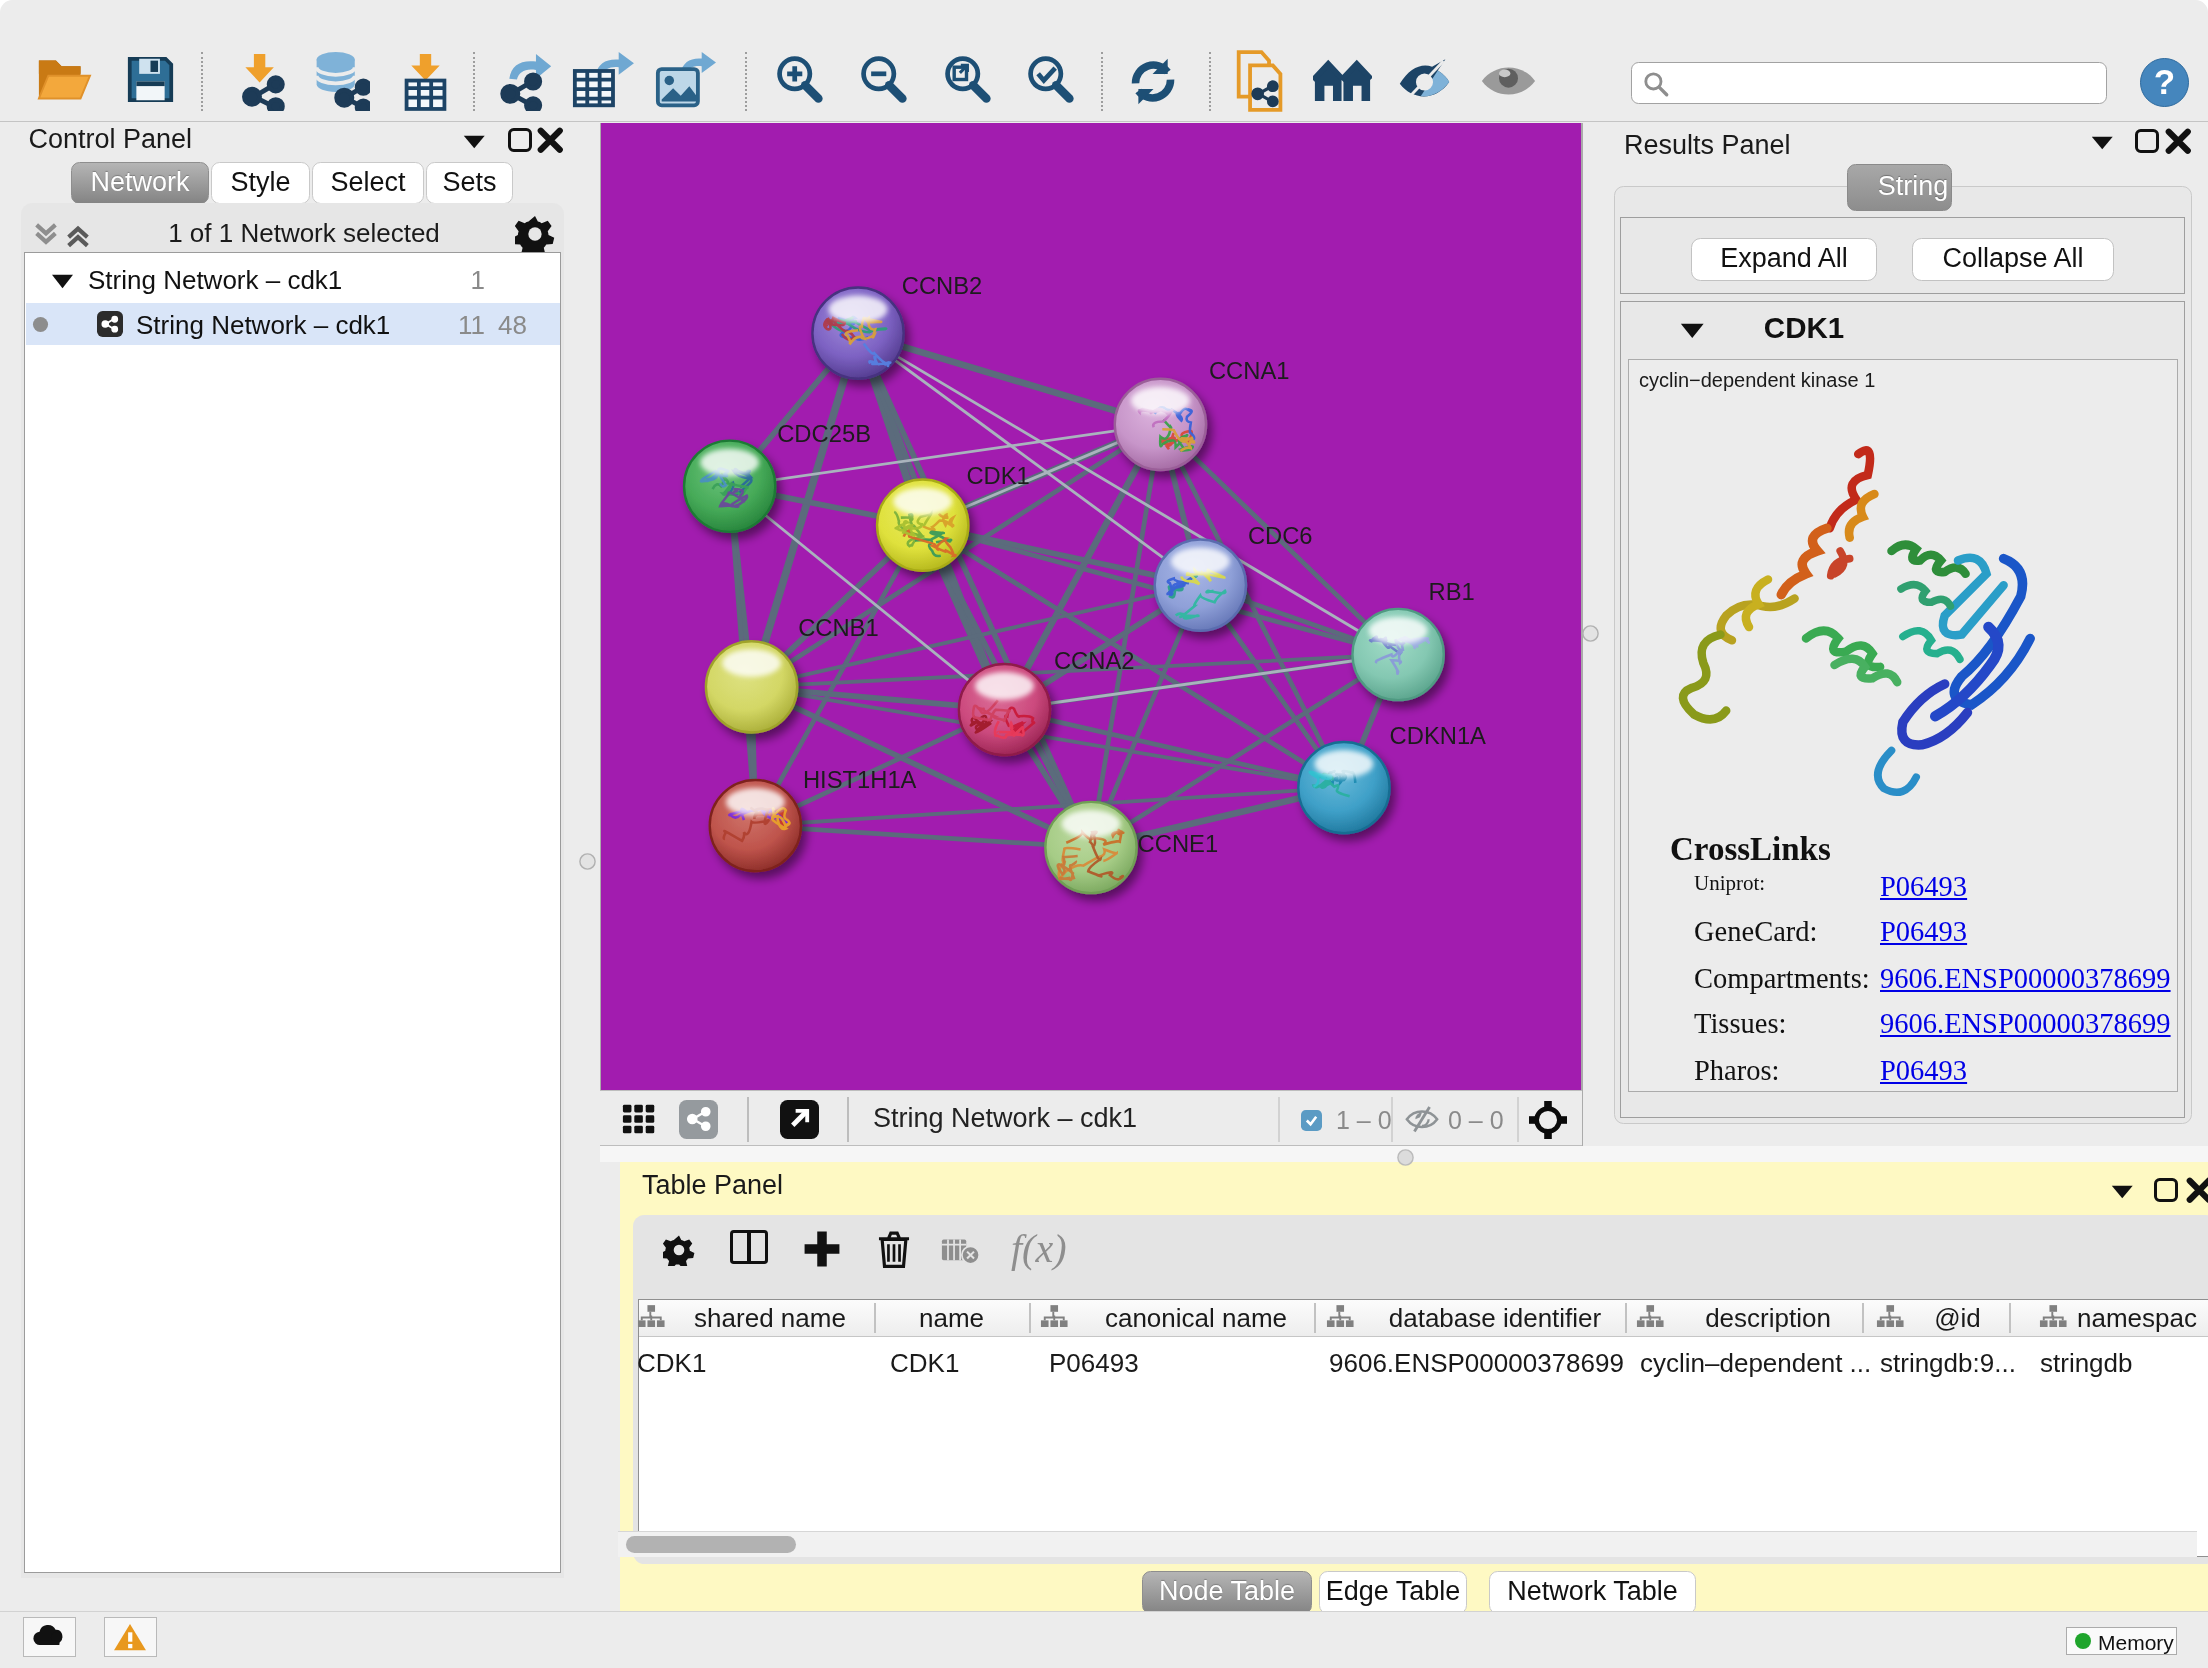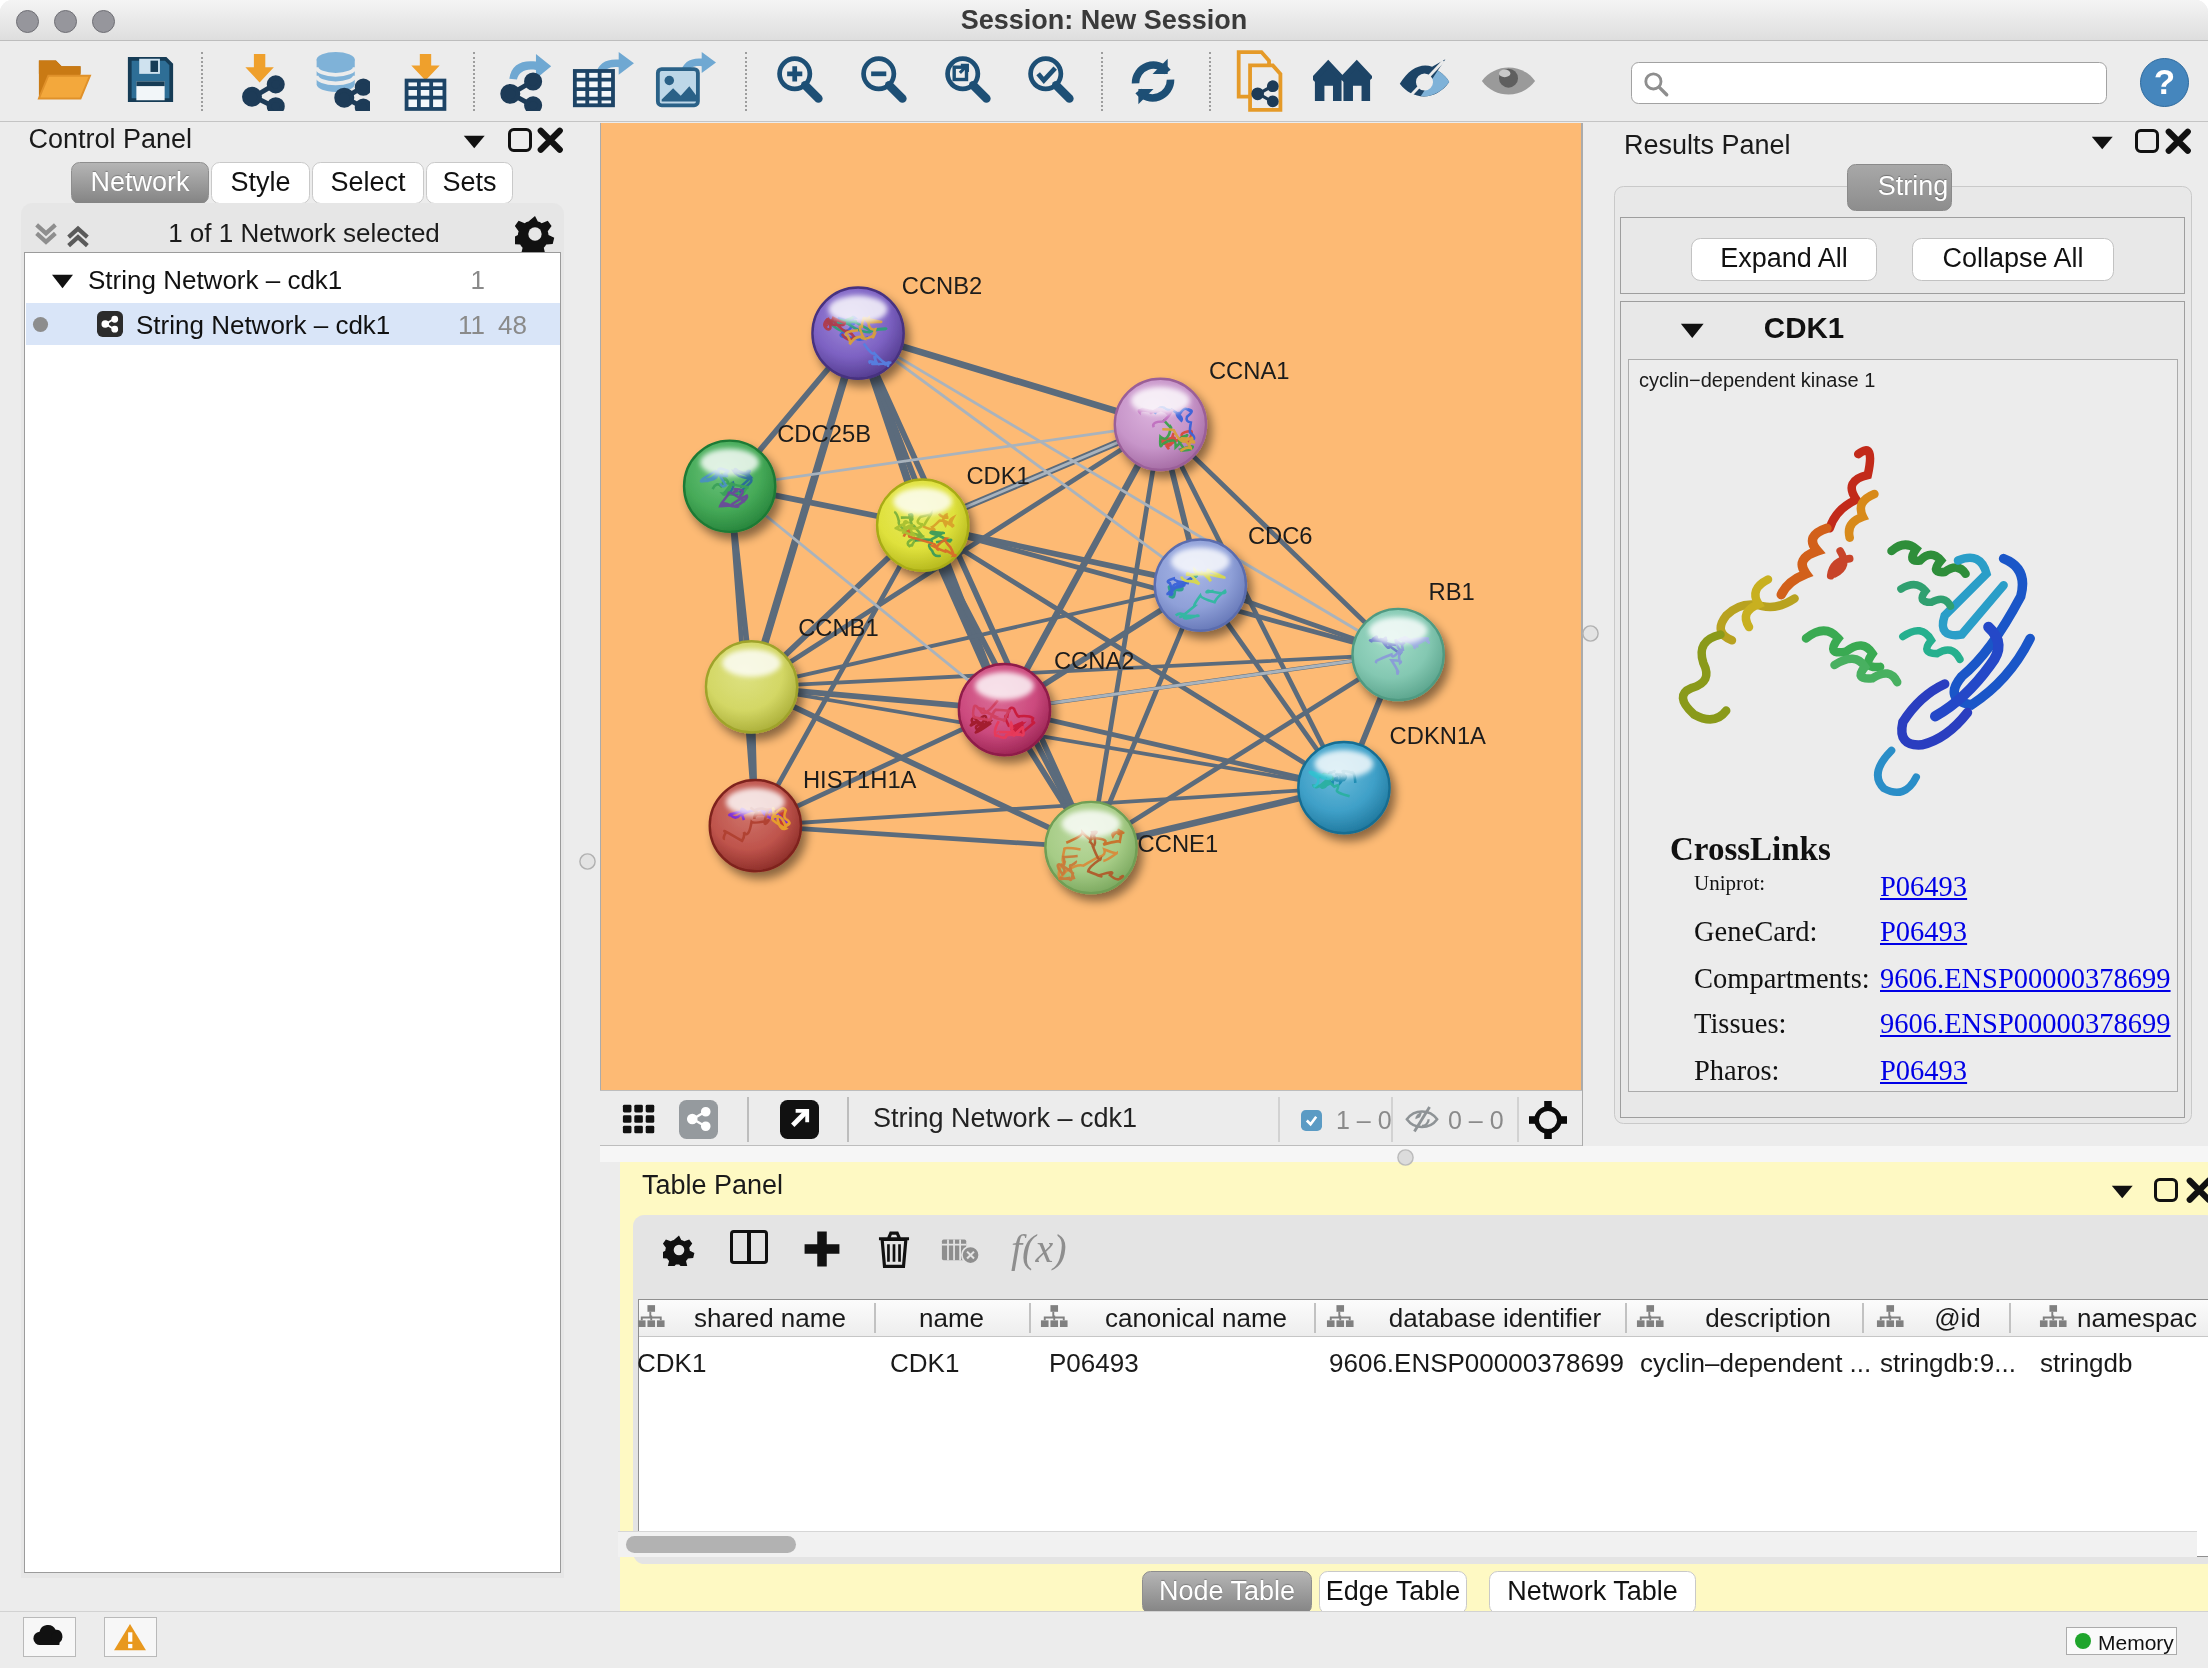--- a/index.html
+++ b/index.html
@@ -15,40 +15,34 @@
   .tsep{position:absolute;top:9.5px;height:59px;width:0;border-left:2.9px dotted #9d9d9d;}
   .ticon{position:absolute;}
   
   .ptitle{font-size:27px;color:#1a1a1a;}
   
   #cpanel{left:0;top:123px;width:598px;height:1488px;background:#ececec;}
   .tab{position:absolute;height:42px;border-radius:8.6px;background:#fff;border:1.9px solid #c9c9c9;box-sizing:border-box;
        font-size:27px;color:#111;text-align:center;line-height:39px;}
   .tabsel{background:linear-gradient(#b5b5b5,#848484);color:#fff;border:1.9px solid #8e8e8e;text-shadow:0 -1px 1px rgba(0,0,0,.25);}
   
-  #netview{left:600px;top:123px;width:980px;height:967px;background:#fdba74;border-left:1.9px solid #ababab;border-right:1.9px solid #ababab;box-sizing:content-box;}
+  #netview{left:600px;top:123px;width:980px;height:967px;background:#a21caf;border-left:1.9px solid #ababab;border-right:1.9px solid #ababab;box-sizing:content-box;}
   #nettools{left:600px;top:1090px;width:982px;height:56px;background:#ececec;border-top:1.9px solid #bdbdbd;border-bottom:1.9px solid #bdbdbd;box-sizing:border-box;}
   #hsplit{left:600px;top:1146px;width:1608px;height:16px;background:#f6f6f6;}
   
   #rpanel{left:1582px;top:123px;width:627px;height:1023px;background:#ececec;border-left:1.9px solid #ababab;}
   
   #tpanel{left:620px;top:1162px;width:1608px;height:449px;background:#fef9c3;}
   
   #statusbar{left:0;top:1611px;width:2208px;height:57px;background:#ececec;border-top:1.9px solid #d2d2d2;box-sizing:border-box;}
   .sq-btn{position:absolute;width:53px;height:40px;background:#f7f7f7;border:1.9px solid #b9b9b9;box-sizing:border-box;}
 </style>
 </head>
 <body>
 <div id="app">
-  <div id="titlebar" class="abs">
-    <div class="tl" style="left:16px;"></div>
-    <div class="tl" style="left:54px;"></div>
-    <div class="tl" style="left:92px;"></div>
-    <div id="title-text">Session: New Session</div>
-  </div>
   <div id="toolbar" class="abs">
     <svg class="ticon" style="left:35px;top:11.4px;" width="57" height="53" viewBox="0 0 60 56">
       <path d="M4 8 h18 l6 6 h20 v8 H4 z" fill="#b06810"></path>
       <path d="M4 8 h18 l6 6 h20 v34 H4 z" fill="#c97a14"></path>
       <path d="M14 24 h44 l-10 24 H4 z" fill="#f3a83c"></path>
       <path d="M14 24 h44 l-10 24 H4 z" fill="none" stroke="#e0912a" stroke-width="2"></path>
     </svg>
     <svg class="ticon" style="left:126px;top:13.3px;" width="49" height="49" viewBox="0 0 52 52">
       <path d="M4 4 h38 l6 6 v38 H4 z" fill="#2e6e96"></path>
       <path d="M4 4 h38 l6 6 v38 H4 z" fill="none" stroke="#163c56" stroke-width="4"></path>

